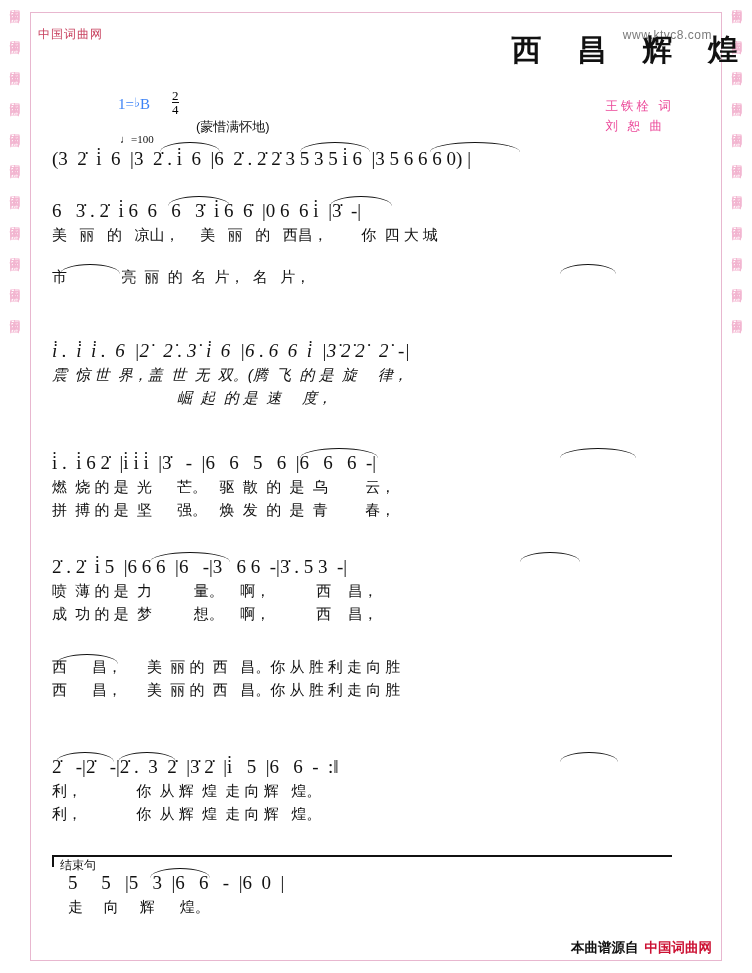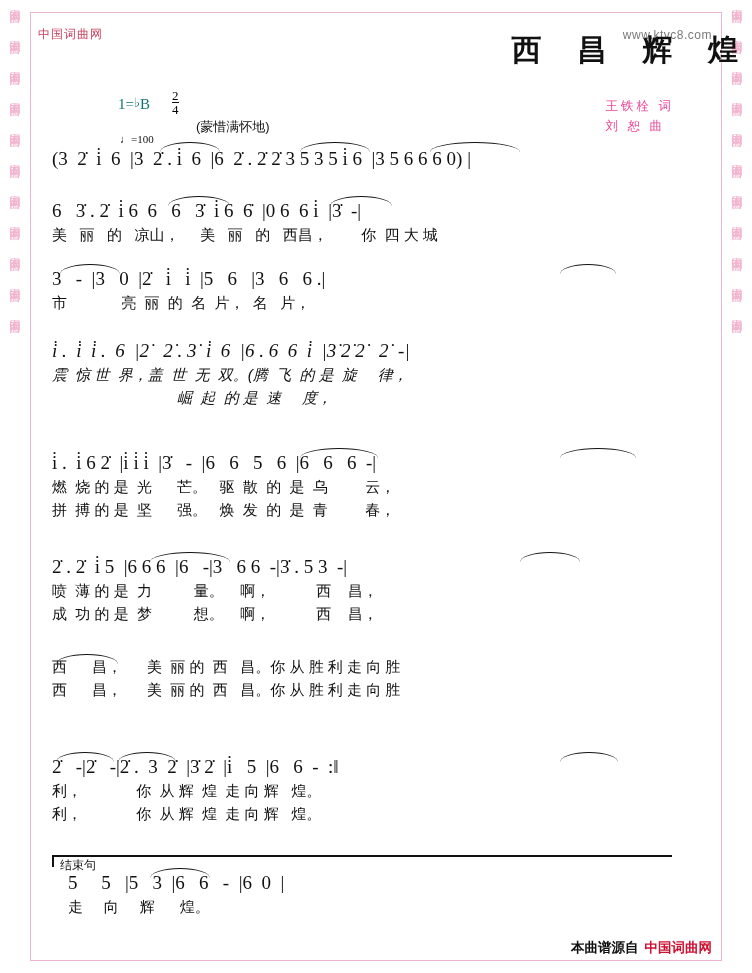--- a/index.html
+++ b/index.html
@@ -86,21 +86,21 @@
     z-index: 3;
   }
 
   
   .key-sig {
     position: absolute;
     left: 118px;
     top: 95px;
     font-size: 15px;
     font-family: "Liberation Serif", serif;
-    color: #0f766e;
+    color: #3b82f6;
     z-index: 3;
   }
   .key-sig .flat { font-size: 13px; vertical-align: 2px; }
   .meter {
     position: absolute;
     left: 172px;
     top: 90px;
     font-family: "Liberation Serif", serif;
     font-size: 13px;
     line-height: 12px;
@@ -271,21 +271,20 @@
 <div class="slur" style="left:430px; top:142px; width:90px;"></div>
 
 <div class="system" style="top:200px;">
   <div class="notes">6   3̇ . 2̇  i̇ 6  6   6   3̇  i̇ 6  6̇  |0 6  6 i̇  |3̇  -|</div>
   <div class="lyric">美   丽   的   凉山，     美   丽   的   西昌，        你  四 大 城</div>
 </div>
 <div class="slur" style="left:168px; top:196px; width:62px;"></div>
 <div class="slur" style="left:330px; top:196px; width:62px;"></div>
 
 <div class="system" style="top:268px;">
-  <div class="notes">3   -  |3   0  |2̇   i̇   i̇  |5   6   |3   6   6 .|</div>
   <div class="lyric">市             亮  丽  的  名  片，  名   片，</div>
 </div>
 <div class="slur" style="left:60px; top:264px; width:60px;"></div>
 <div class="slur" style="left:560px; top:264px; width:56px;"></div>
 
 <div class="system" style="top:340px;font-style:italic;">
   <div class="notes">i̇ .  i̇  i̇ .  6  |2̇   2̇ . 3̇  i̇  6  |6 . 6  6  i̇  |3̇ 2̇ 2̇   2̇  -|</div>
   <div class="lyric">震  惊 世  界，盖  世  无  双。(腾  飞  的 是  旋     律，</div>
   <div class="lyric second">                              崛  起  的 是  速     度，</div>
 </div>

